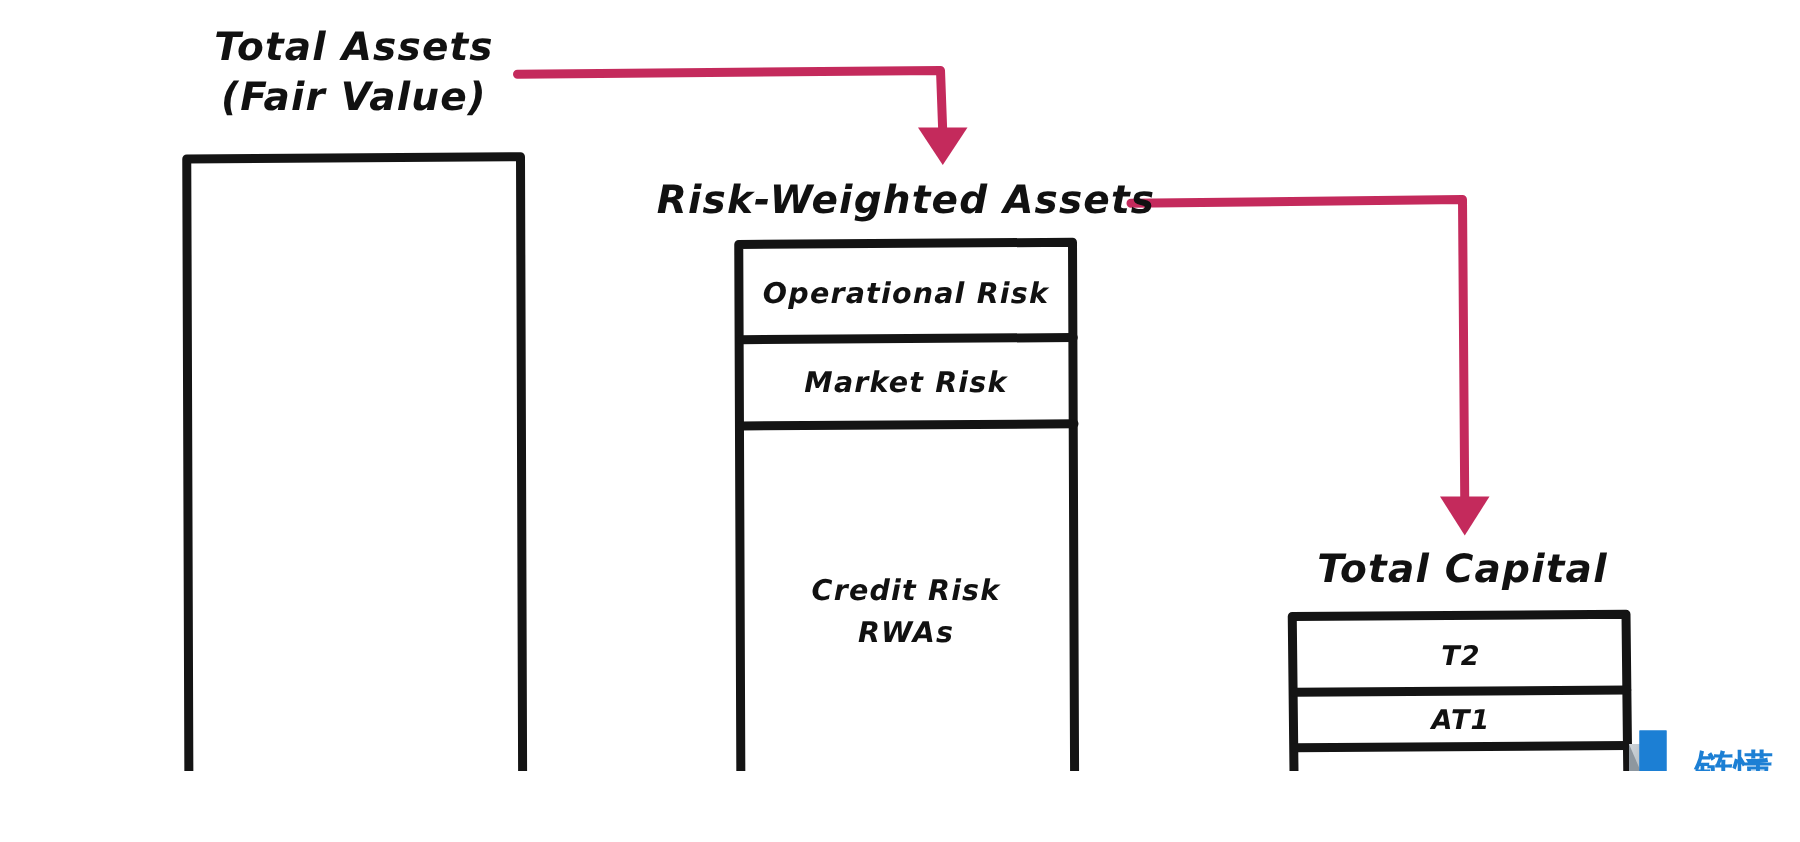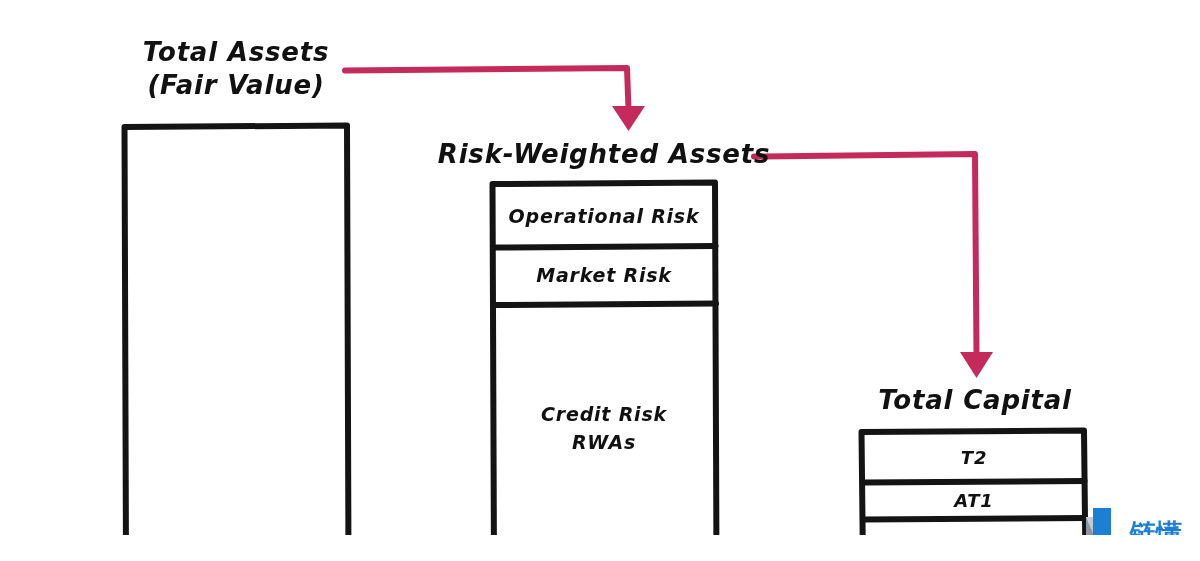--- a/index.html
+++ b/index.html
@@ -9,21 +9,20 @@
   }
   body {
     font-family: "DejaVu Sans", sans-serif;
   }
   #canvas {
     position: relative;
     width: 1200px;
     height: 514px;
     background: #ffffff;
     overflow: hidden;
-    margin-top: 21px;
   }
   svg.layer {
     position: absolute;
     top: 0;
     left: 0;
     width: 1200px;
     height: 561px;
   }
   .hand-text {
     font-family: "DejaVu Sans", sans-serif;

